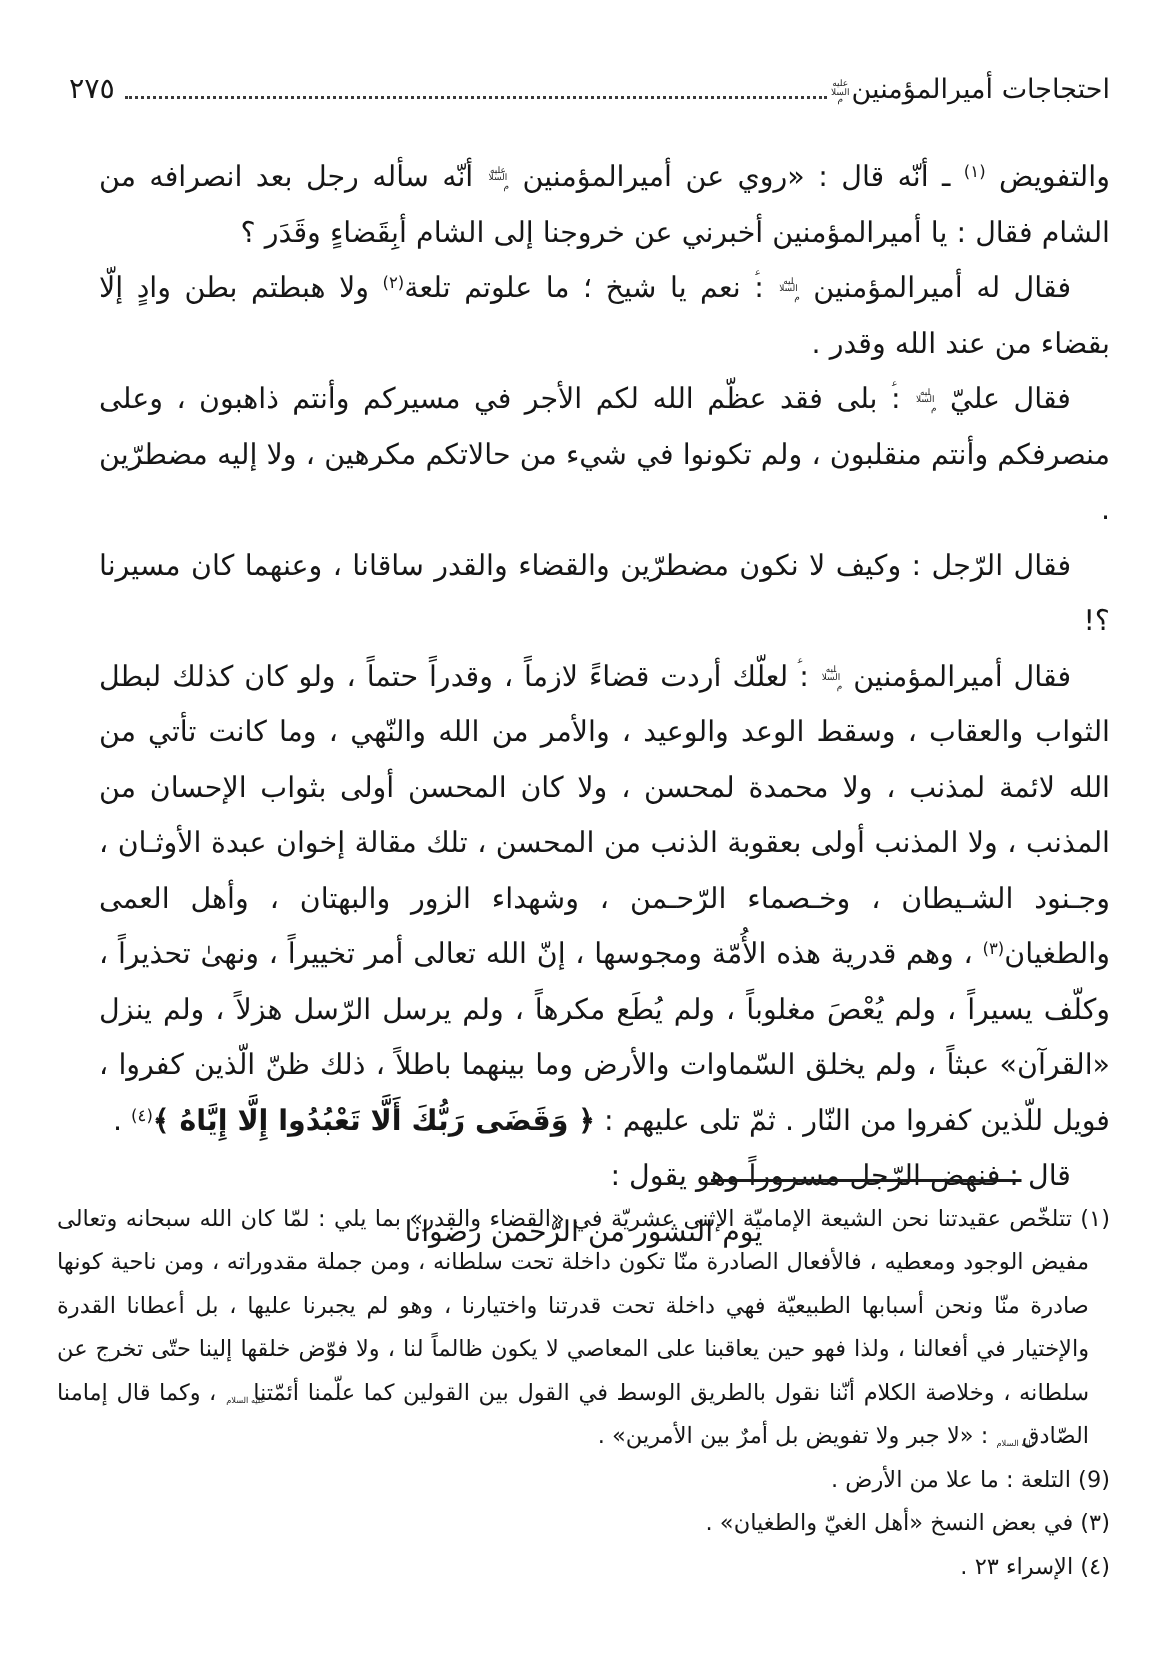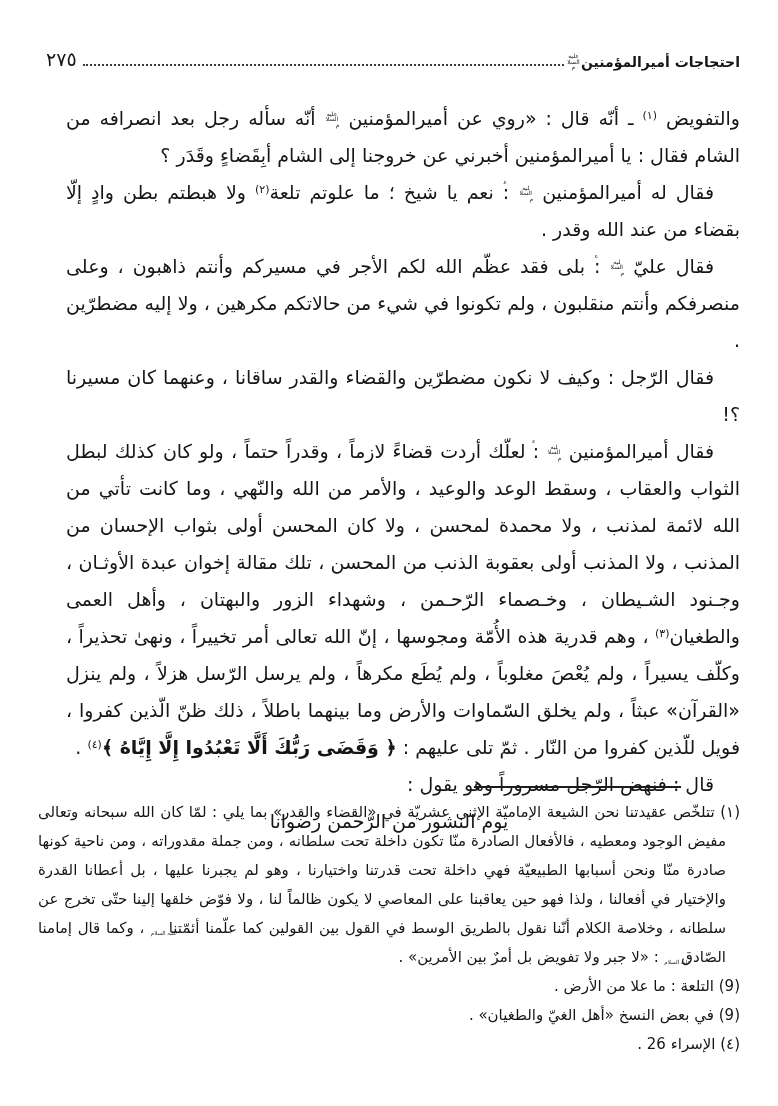--- a/index.html
+++ b/index.html
@@ -15,21 +15,21 @@
     padding: 44px 38px 0 38px;
     overflow: hidden;
   }
   
   .hdr {
     display: flex; align-items: flex-end;
     margin-left: 8px;
     height: 26px;
   }
   .hdr-title {
-    font-weight: bold; font-size: 14px; white-space: nowrap;
+    font-weight: normal; font-size: 18px; white-space: nowrap;
   }
   .leader {
     flex: 1 1 auto;
     border-bottom: 2.5px dotted #3a3a3a;
     margin: 0 2px 4px 6px;
     height: 1px;
   }
   .pnum { font-size: 19px; white-space: nowrap; padding-bottom: 0; }
   
   .as-sym {
@@ -117,17 +117,17 @@
 
   <div class="poetry">
     <span class="hemistich">يوم النشور من الرّحمن رضوانا</span>
   </div>
 
   <div class="fn-sep"></div>
 
   <div class="footnotes" id="footnotes">
       <p class="fn">(١) تتلخّص عقيدتنا نحن الشيعة الإماميّة الإثنى عشريّة في «القضاء والقدر» بما يلي : لمّا كان الله سبحانه وتعالى مفيض الوجود ومعطيه ، فالأفعال الصادرة منّا تكون داخلة تحت سلطانه ، ومن جملة مقدوراته ، ومن ناحية كونها صادرة منّا ونحن أسبابها الطبيعيّة فهي داخلة تحت قدرتنا واختيارنا ، وهو لم يجبرنا عليها ، بل أعطانا القدرة والإختيار في أفعالنا ، ولذا فهو حين يعاقبنا على المعاصي لا يكون ظالماً لنا ، ولا فوّض خلقها إلينا حتّى تخرج عن سلطانه ، وخلاصة الكلام أنّنا نقول بالطريق الوسط في القول بين القولين كما علّمنا أئمّتنا <span class="as-sym">عليه السلام</span> ، وكما قال إمامنا الصّادق <span class="as-sym">عليه السلام</span> : «لا جبر ولا تفويض بل أمرٌ بين الأمرين» .</p>
       <p class="fn">(9) التلعة : ما علا من الأرض .</p>
-      <p class="fn">(9) في بعض النسخ «أهل الغيّ والطغيان» .</p>
-      <p class="fn">(٤) الإسراء 26 .</p>
+      <p class="fn">(٣) في بعض النسخ «أهل الغيّ والطغيان» .</p>
+      <p class="fn">(٤) الإسراء ٢٣ .</p>
     </div>
 
 </div>
 
 </body></html>

